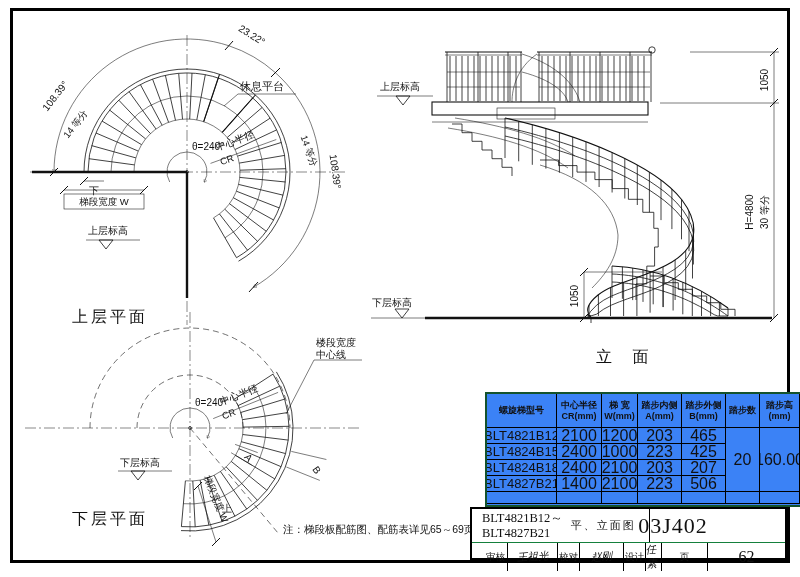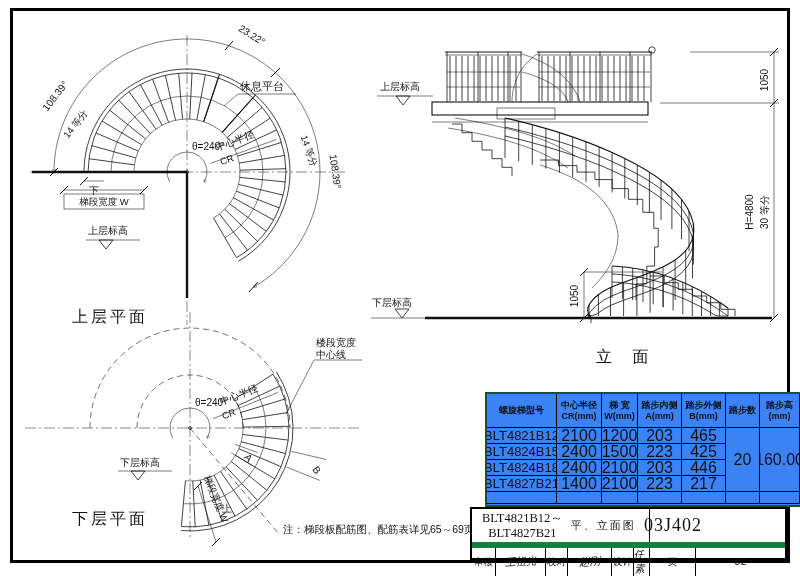--- a/index.html
+++ b/index.html
@@ -26,30 +26,30 @@
         grid-template-columns:70px 45px 36px 44px 44px 34px 40px;
         grid-template-rows:34px 16px 16px 16px 16px 12px;}
   .cell{border-right:1px solid #000;border-bottom:1px solid #000;display:flex;
         align-items:center;justify-content:center;font-size:16px;overflow:hidden;white-space:nowrap;}
   .hdr{flex-direction:column;font-size:9px;font-weight:600;line-height:1.2;}
   .mcol{font-size:13px;}
   .merge{grid-row:2/6;}
   
   .tb{position:absolute;left:470px;top:507px;width:317px;height:53px;background:#fff;
       border:2px solid #000;box-sizing:border-box;}
-  .tb-r1{display:grid;grid-template-columns:178px 46px 1fr;height:33px;border-bottom:6px solid #15803d;text-align:center;}
-  .tb-r2{display:grid;grid-template-columns:24px 50px 22px 44px 22px 16px 46px 1fr;height:16px;}
+  .tb-r1{display:grid;grid-template-columns:178px 46px 1fr;height:33px;border-bottom:1px solid #15803d;}
+  .tb-r2{display:grid;grid-template-columns:24px 50px 22px 44px 22px 16px 46px 1fr;height:16px;margin-left:12px;}
   .tbc{border-right:1px solid #000;display:flex;align-items:center;justify-content:center;overflow:visible;}
   .tbc:last-child{border-right:none;}
   .tb-main{justify-content:flex-start;gap:8px;padding-left:10px;}
   .tb-models{font-family:"Liberation Serif",serif;font-size:12.5px;line-height:1.2;}
   .tb-name{font-size:11px;font-weight:400;letter-spacing:2px;}
   .tb-lab{font-size:9.5px;}
-  .atlas{font-family:"Liberation Serif",serif;font-size:18px;letter-spacing:1px;}
-  .pageno{font-family:Liberation Mono, monospace;font-size:11px;}
+  .atlas{font-family:"Liberation Serif",serif;font-size:22px;letter-spacing:1px;}
+  .pageno{font-family:Liberation Serif, serif;font-size:16px;}
   .sig{font-family:"Liberation Serif",serif;font-style:italic;font-size:10.5px;
        display:inline-block;transform:rotate(-4deg);}
 </style>
 </head>
 <body>
 
 <div class="page">
   <div class="frame"></div>
 
   <svg id="drawing" width="800" height="577" viewBox="0 0 800 577">
@@ -402,35 +402,35 @@
     <div class="cell mcol">BLT4821B12</div>
     <div class="cell">2100</div>
     <div class="cell">1200</div>
     <div class="cell">203</div>
     <div class="cell">465</div>
     <div class="cell merge" style="grid-column:6">20</div>
     <div class="cell merge" style="grid-column:7">160.00</div>
 
     <div class="cell mcol">BLT4824B15</div>
     <div class="cell">2400</div>
-    <div class="cell">1500</div>
+    <div class="cell">1000</div>
     <div class="cell">223</div>
     <div class="cell">425</div>
 
     <div class="cell mcol">BLT4824B18</div>
     <div class="cell">2400</div>
     <div class="cell">2100</div>
     <div class="cell">203</div>
-    <div class="cell">446</div>
+    <div class="cell">207</div>
 
     <div class="cell mcol">BLT4827B21</div>
     <div class="cell">1400</div>
     <div class="cell">2100</div>
     <div class="cell">223</div>
-    <div class="cell">217</div>
+    <div class="cell">506</div>
 
     <div class="cell"></div>
     <div class="cell"></div>
     <div class="cell"></div>
     <div class="cell"></div>
     <div class="cell"></div>
     <div class="cell"></div>
     <div class="cell"></div>
   </div>
 

